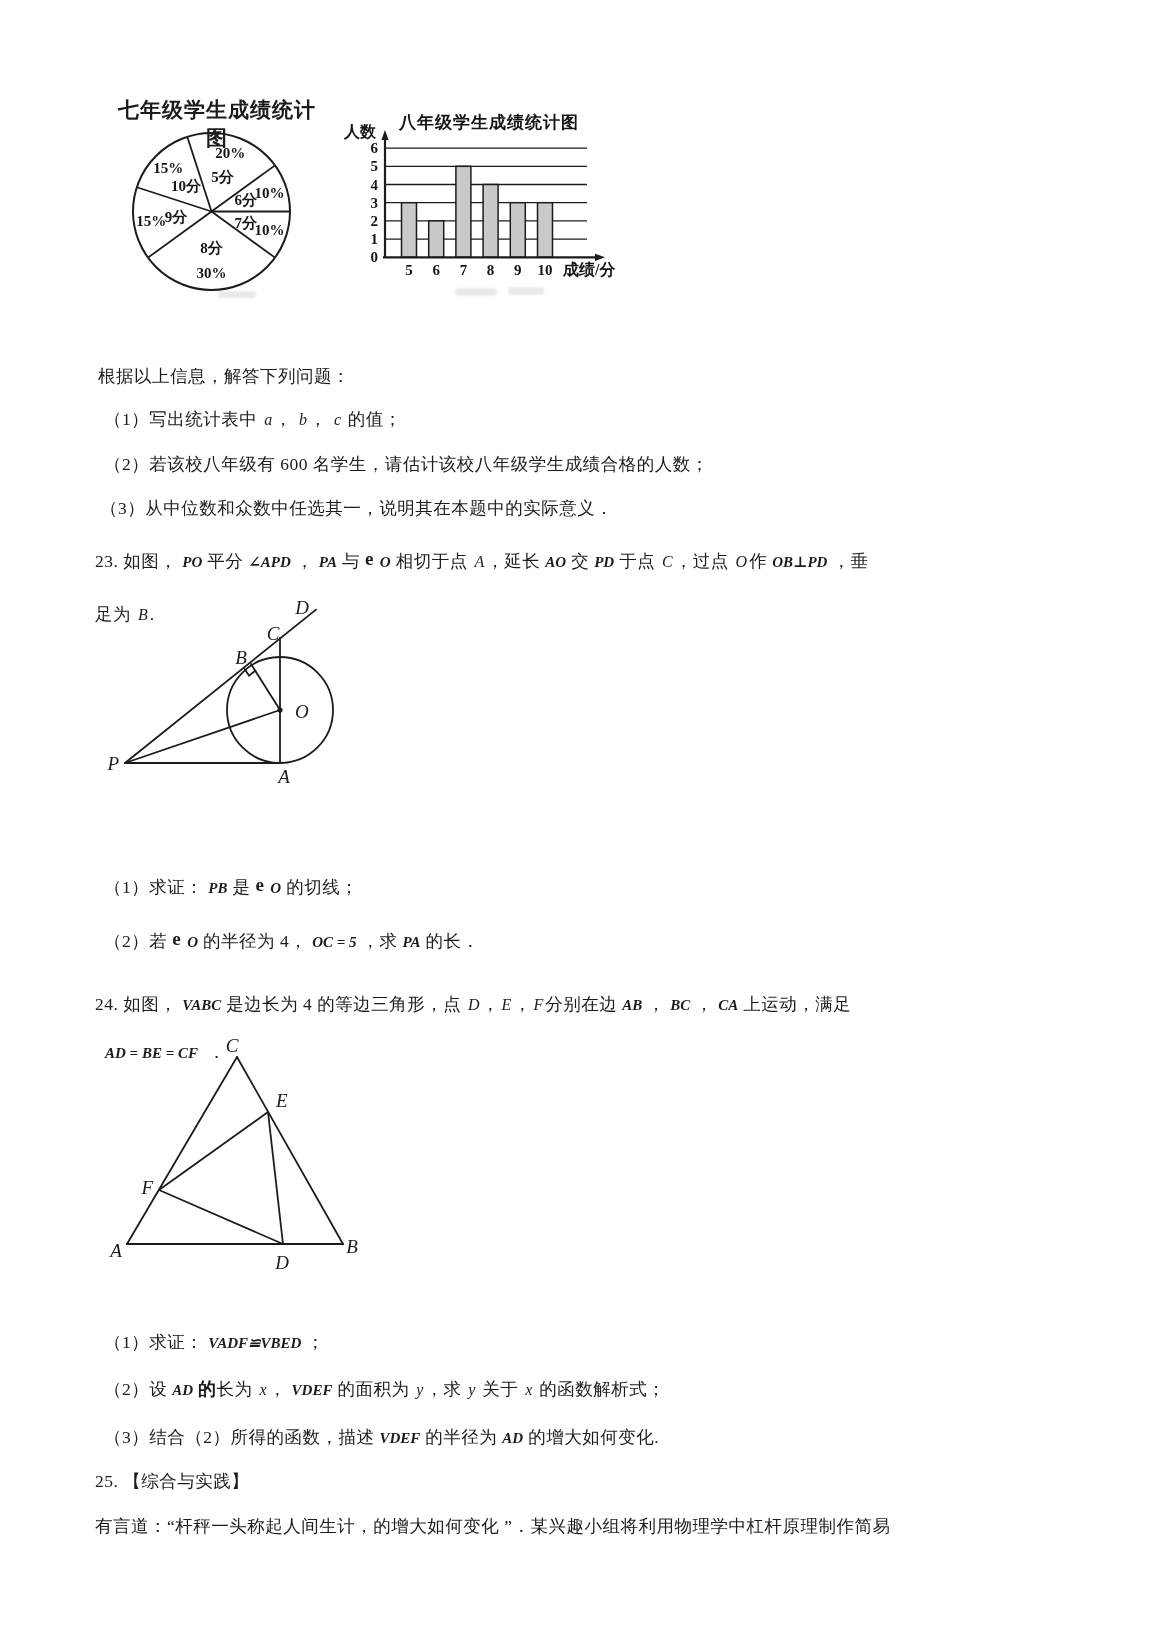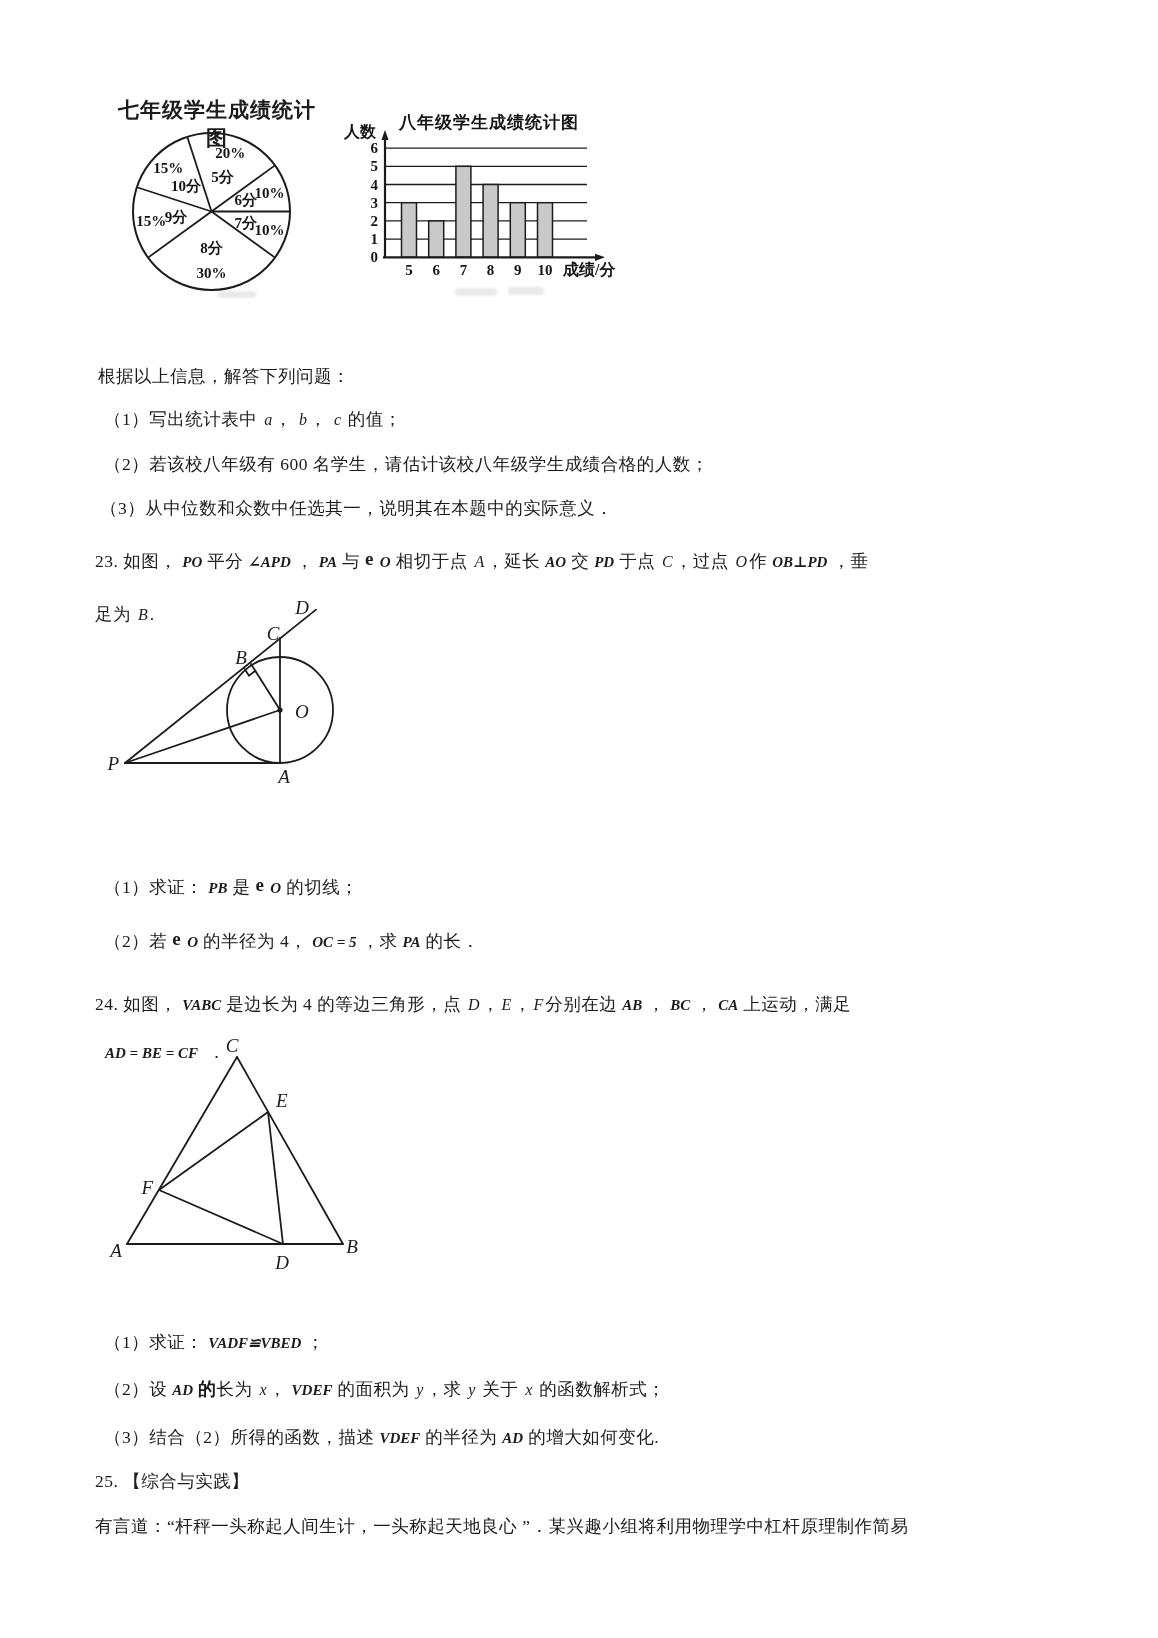--- a/index.html
+++ b/index.html
@@ -155,13 +155,13 @@
   <text x="116" y="1257" text-anchor="middle">A</text>
   <text x="352" y="1253" text-anchor="middle">B</text>
   <text x="282" y="1269" text-anchor="middle">D</text>
 </svg>
 
 <p class="line" style="left:104px; top:1281px;"><span class="seg-cn">（1）求证：</span><span class="seg-m">VADF≌VBED</span><span class="seg-cn">；</span></p>
 <p class="line" style="left:104px; top:1328px;"><span class="seg-cn">（2）设</span><span class="seg-m">AD</span><span class="seg-b">的</span><span class="seg-cn">长为 </span><span class="seg-i">x</span><span class="seg-cn">，</span><span class="seg-m">VDEF</span><span class="seg-cn">的面积为 </span><span class="seg-i">y</span><span class="seg-cn">，求 </span><span class="seg-i">y</span><span class="seg-cn"> 关于 </span><span class="seg-i">x</span><span class="seg-cn"> 的函数解析式；</span></p>
 <p class="line" style="left:104px; top:1376px;"><span class="seg-cn">（3）结合（2）所得的函数，描述</span><span class="seg-m">VDEF</span><span class="seg-cn">的半径为</span><span class="seg-m">AD</span><span class="seg-cn">的增大如何变化.</span></p>
 
 <p class="line" style="left:95px;  top:1420px;"><span class="seg-cn">25.  【综合与实践】</span></p>
-<p class="line" style="left:95px;  top:1465px;"><span class="seg-cn">有言道：“杆秤一头称起人间生计，一头称起天地良心 ”．某兴趣小组将利用物理学中杠杆原理制作简易</span></p>
+<p class="line" style="left:95px;  top:1465px;"><span class="seg-cn">有言道：“杆秤一头称起人间生计，的增大如何变化 ”．某兴趣小组将利用物理学中杠杆原理制作简易</span></p>
 
 </body></html>

